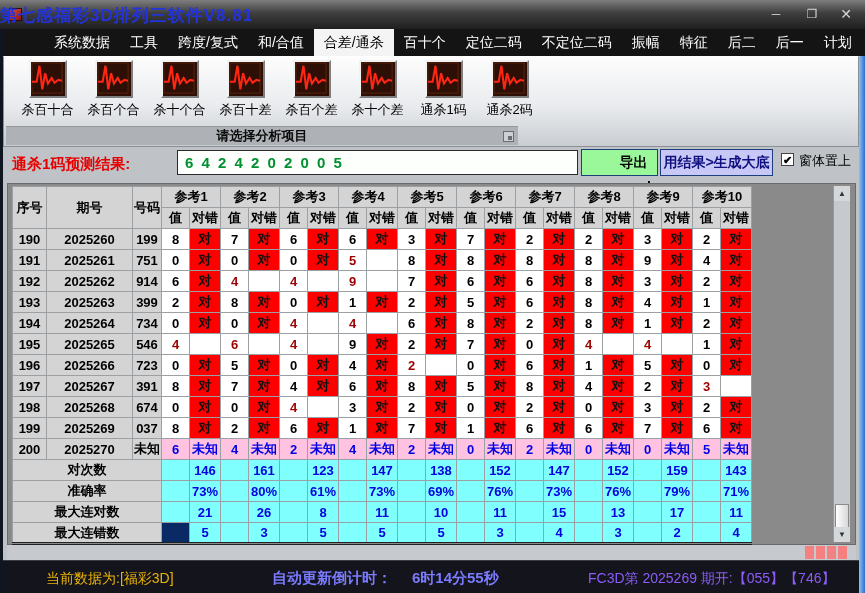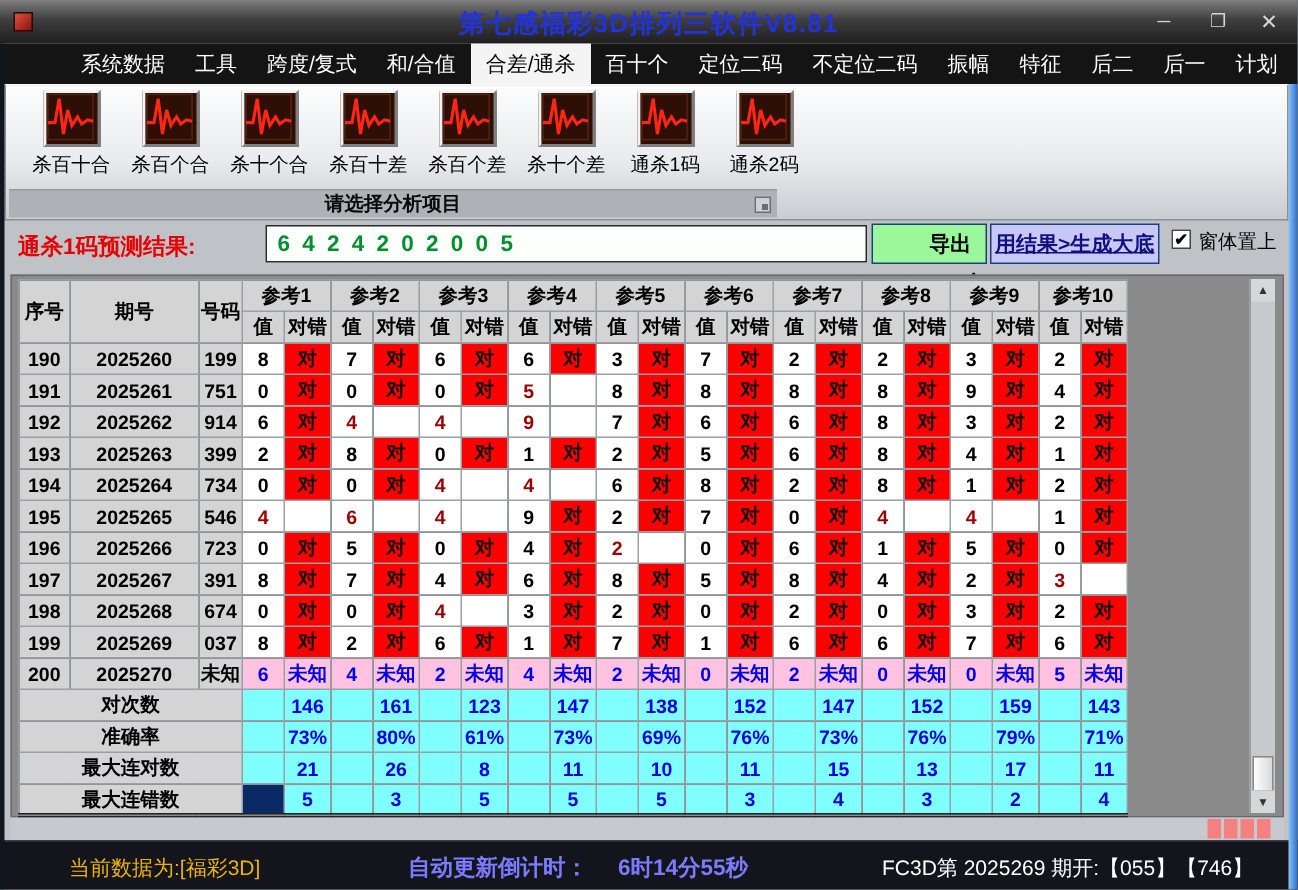--- a/index.html
+++ b/index.html
@@ -5,21 +5,21 @@
   * { box-sizing: border-box; margin: 0; padding: 0; }
   html,body { width:865px; height:593px; overflow:hidden; }
   body { font-family:"Liberation Sans", sans-serif; background:#10161f; position:relative; }
   #window { position:absolute; left:0; top:0; width:865px; height:593px; background:#bfc3c7; }
 
   
   #titlebar { position:absolute; left:0; top:0; width:865px; height:29px;
     background:linear-gradient(180deg,#7e7e7e 0%,#3e3e3e 45%,#1f1f1f 100%); }
   .app-icon { position:absolute; left:9px; top:8px; width:13px; height:13px;
     background:linear-gradient(135deg,#e05040,#8a1410); border:1px solid #2a0a08; }
-  .title-text { position:absolute; left:0; right:0; top:4px; text-align:center;
+  .title-text { position:absolute; left:0; right:0; top:4px; text-align:left;
     color:#2233dd; font-weight:bold; font-size:17px; letter-spacing:1px; }
   .win-btn { position:absolute; top:5px; width:26px; height:19px; color:#d6d6d6;
     font-size:12px; text-align:center; line-height:19px; }
   #btn-min { right:76px; } #btn-max { right:40px; } #btn-close { right:6px; font-size:14px; }
 
   
   #menubar { position:absolute; left:0; top:29px; width:865px; height:27px;
     background:#141414; display:flex; align-items:stretch; padding-left:44px; }
   .menu-item { color:#fff; font-size:14px; padding:0 10px; display:flex; align-items:center; white-space:nowrap; }
   .menu-item.active { background:#f4f4f4; color:#000; }
@@ -43,21 +43,21 @@
   .launcher-icon:after { content:""; position:absolute; right:1px; bottom:1px; width:4px; height:4px; background:#6a6e72; }
 
   
   #result-label { position:absolute; left:12px; top:155px; color:#e80000; font-weight:bold; font-size:15px; }
   #result-input { position:absolute; left:177px; top:150px; width:401px; height:25px;
     border:1px solid #2a2a2a; background:#fdfffd; color:#009030; font-weight:bold;
     font-size:15px; letter-spacing:2px; padding-left:7px; font-family:"Liberation Sans",sans-serif; }
   .bar-btn { position:absolute; top:149px; height:27px; border:1px solid #1d3f7e;
     font-weight:bold; font-size:14px; text-align:center; line-height:25px; }
   #btn-export { left:581px; width:77px; background:#9af89a; color:#000;padding-left:28px; }
-  #btn-generate { left:660px; width:113px; background:#c8c8f6; color:#101080;text-decoration:underline; }
+  #btn-generate { left:660px; width:113px; background:#c8c8f6; color:#101080; }
   #topmost-box { position:absolute; left:781px; top:153px; width:13px; height:13px;
     background:#fff; border:1px solid #444; font-size:11px; line-height:12px; text-align:center; color:#000; font-weight:bold; }
   #topmost-label { position:absolute; left:799px; top:152px; font-size:13px; color:#000; }
 
   
   #table-area { position:absolute; left:7px; top:183px; width:849px; height:362px;
     background:#8a8a8a; border:1px solid #6a6a6a; }
   #grid { position:absolute; left:4px; top:2px; border-collapse:collapse;
     border:1px solid #555; border-bottom:3px double #222; }
   #grid th, #grid td { border:1px solid #9aa0a4; height:21px; padding:0;
@@ -88,21 +88,21 @@
   #bottom-strip { position:absolute; left:7px; top:545px; width:849px; height:15px; background:#c6cace; }
   #pink-squares { position:absolute; right:9px; top:1px; display:flex; gap:2px; }
   .pink-sq { width:9px; height:13px; background:#f48080; }
 
   
   #statusbar { position:absolute; left:0; top:560px; width:865px; height:33px;
     background:#14141c; border-top:1px solid #3c3c48; }
   #sb-data { position:absolute; left:46px; top:9px; color:#eab308; font-size:14px; }
   #sb-count-label { position:absolute; left:272px; top:8px; color:#7b7bff; font-weight:bold; font-size:15px; }
   #sb-count-value { position:absolute; left:412px; top:8px; color:#7b7bff; font-weight:bold; font-size:15px; }
-  #sb-draw { position:absolute; left:588px; top:9px; color:#ffffff; font-size:14px; }
+  #sb-draw { position:absolute; left:588px; top:9px; color:#8b5cf6; font-size:14px; }
 
   
   #edge-left { position:absolute; left:0; top:29px; width:3px; height:564px; background:#10161f; }
   #edge-right { position:absolute; right:0; top:56px; width:6px; height:537px;
     background:linear-gradient(90deg,#8ec1f2,#2b6fd4); }
 </style>
 </head>
 <body>
 
 <div id="window">

